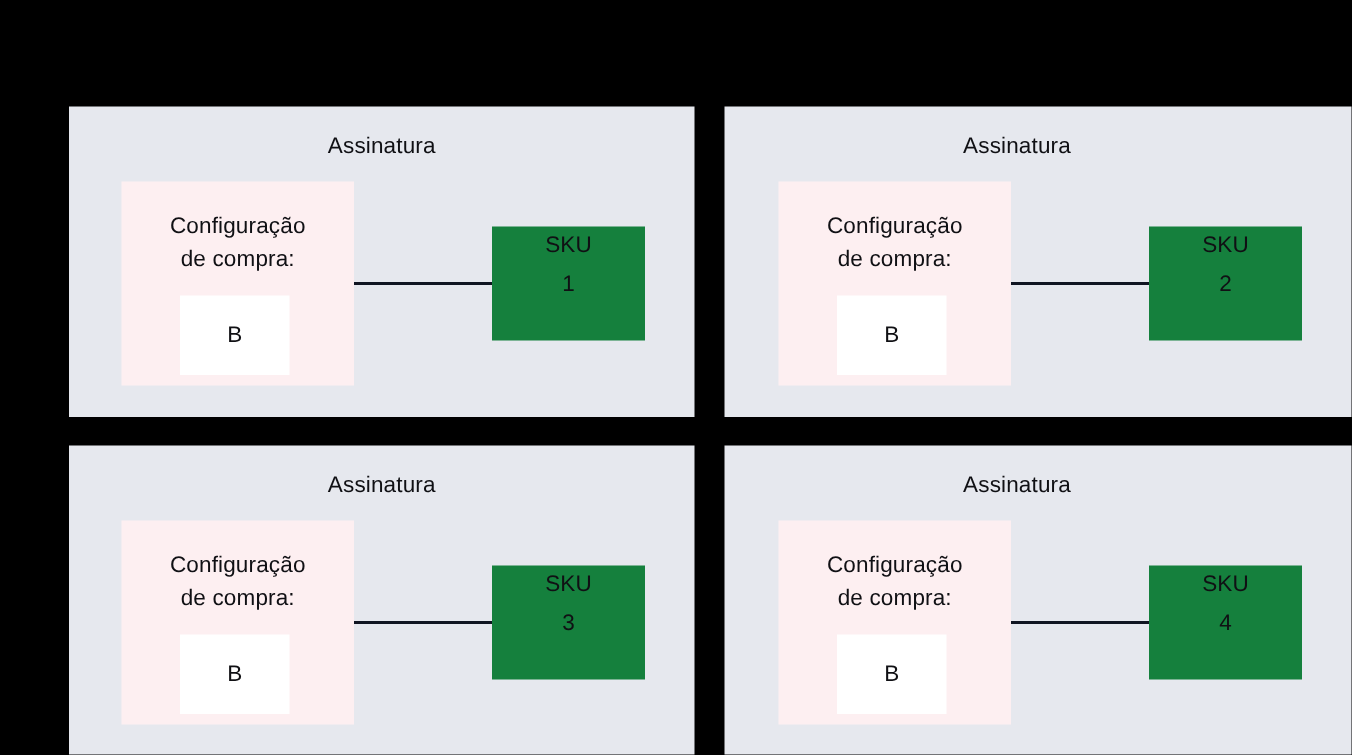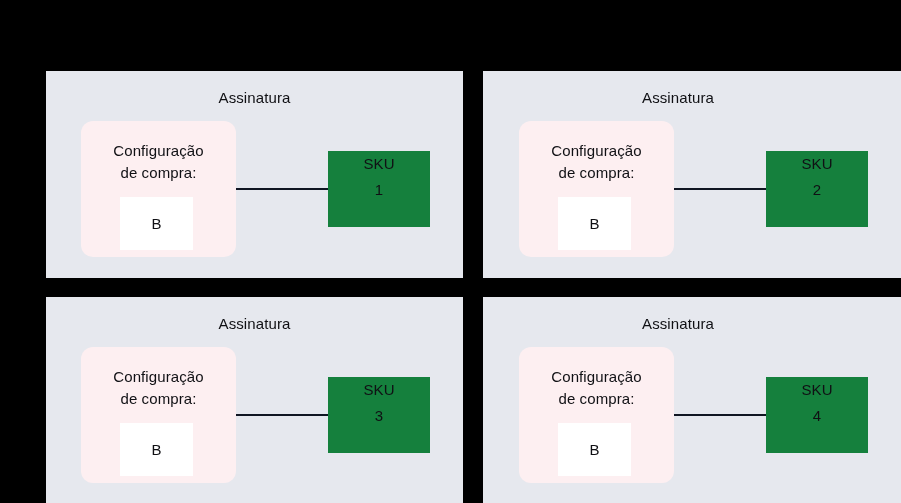--- a/index.html
+++ b/index.html
@@ -38,21 +38,20 @@
     color: #101014;
     letter-spacing: 0.1px;
     white-space: nowrap;
   }
 
   
   .config-panel {
     position: absolute;
     background: #fdeff1;
     box-sizing: border-box;
-    border-radius: 12px;
   }
 
   .config-label {
     position: absolute;
     left: 0;
     right: 0;
     text-align: center;
     font-size: 15px;
     line-height: 22px;
     color: #101014;

